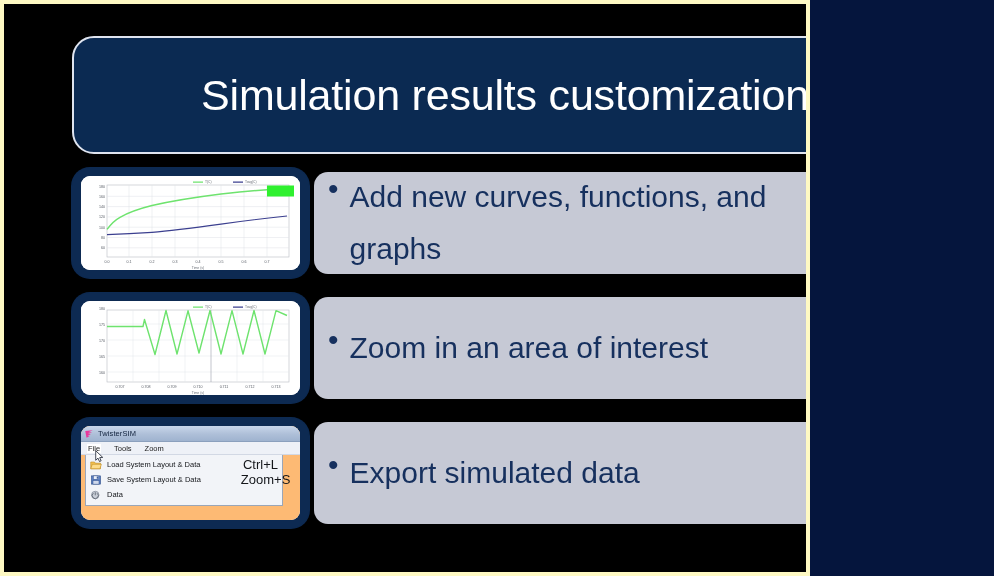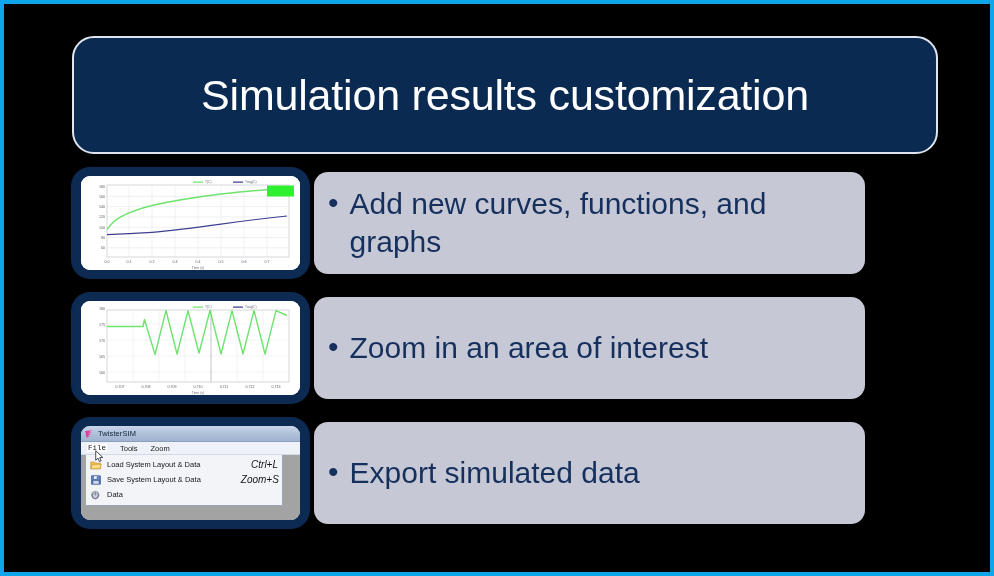--- a/index.html
+++ b/index.html
@@ -7,24 +7,24 @@
   html, body {
     width: 994px;
     height: 576px;
     background: #05153d;
     font-family: "Liberation Sans", sans-serif;
     overflow: hidden;
   }
 
   #slide {
     position: relative;
-    width: 994px;
+    width: 810px;
     height: 576px;
     background: #000000;
-    border: 4px solid #0ea5e9;
+    border: 4px solid #fef9c3;
     overflow: hidden;
   }
 
   
   #title-box {
     position: absolute;
     left: 68px;
     top: 32px;
     width: 866px;
     height: 118px;
@@ -73,21 +73,21 @@
   }
   .bullet-dot {
     color: #16305e;
     font-size: 30px;
     line-height: 36px;
     flex: 0 0 auto;
   }
   .bullet-text {
     color: #16305e;
     font-size: 30px;
-    line-height: 38px;
+    line-height: 52px;
     max-width: 500px;
   }
 
   
   .thumb-frame {
     position: absolute;
     left: 0;
     top: 0;
     width: 237px;
     height: 110px;
@@ -106,21 +106,21 @@
   }
 
   
   .chart-svg { display: block; width: 100%; height: 100%; }
 
   
   .app-window {
     position: relative;
     width: 100%;
     height: 100%;
-    background: #a3a3a3;
+    background: #fdba74;
     font-family: "Liberation Sans", sans-serif;
   }
   .app-titlebar {
     height: 16px;
     background: linear-gradient(180deg,#c8d6ea 0%,#aebfd8 55%,#9fb3cf 100%);
     display: flex;
     align-items: center;
     padding-left: 3px;
     gap: 4px;
     border-bottom: 1px solid #8ba0bd;
@@ -135,21 +135,21 @@
   .app-menubar {
     height: 13px;
     background: #eef1f7;
     display: flex;
     align-items: center;
     gap: 13px;
     padding-left: 6px;
     border-bottom: 1px solid #d2d8e4;
   }
   .menu-label { font-size: 7.5px; color: #1a1a1a; }
-  .menu-label.open { background: #ffffff; padding: 0 1px; font-family: Liberation Mono, monospace; }
+  .menu-label.open { background: #ffffff; padding: 0 1px; }
 
   .dropdown {
     position: absolute;
     left: 4px;
     top: 29px;
     width: 198px;
     background: #f2f4f8;
     border: 1px solid #9aa6b8;
     border-top: none;
     padding: 2px 0 3px 0;
@@ -159,21 +159,21 @@
     display: flex;
     align-items: center;
     height: 15px;
     padding-left: 21px;
     padding-right: 4px;
     font-size: 7.5px;
     color: #14161a;
     gap: 40px;
   }
   .dd-label { flex: 1 1 auto; white-space: nowrap; }
-  .dd-shortcut { color: #14161a; font-size: 10px; white-space: nowrap; font-style: italic; }
+  .dd-shortcut { color: #14161a; font-size: 13px; white-space: nowrap; }
   .dd-icon {
     position: absolute;
     left: 4px;
     top: 50%;
     transform: translateY(-50%);
     width: 12px; height: 11px;
   }
   .cursor-arrow {
     position: absolute;
     left: 14px;

